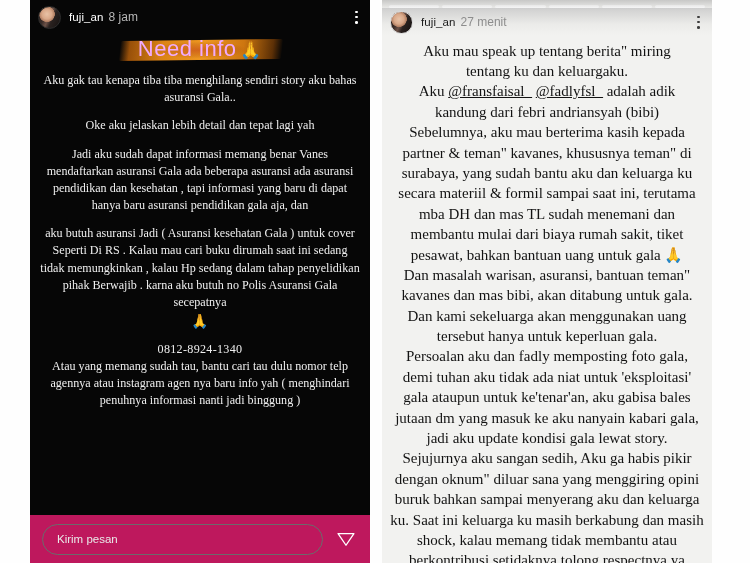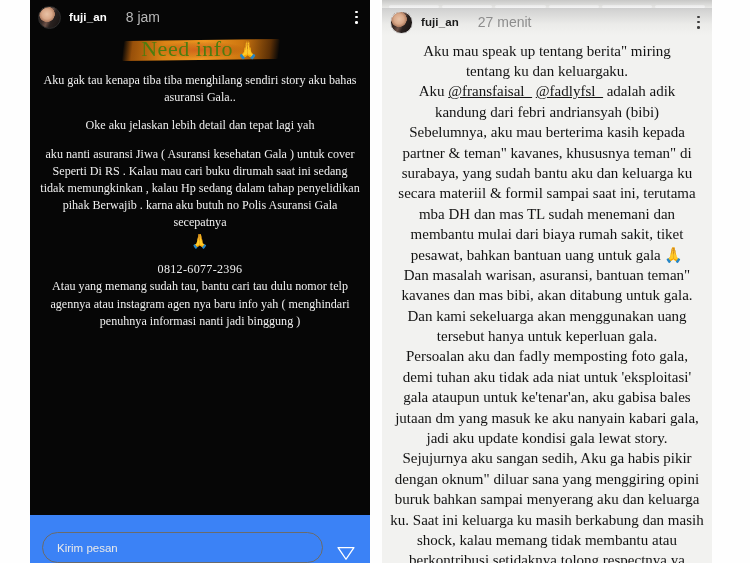--- a/index.html
+++ b/index.html
@@ -49,29 +49,29 @@
       linear-gradient(115deg, #241d1b 0%, #3a2c28 32%, #6d5248 48%, #2a2220 62%, #151110 100%);
     border: 1px solid #2c2c2c;
     box-sizing: border-box;
   }
   .avatar.light {
     border: 1px solid #d8d8d8;
   }
   .uname {
     color: #ffffff;
     font-size: 11.5px;
-    font-weight: bold;
+    font-weight: normal;
     margin-left: 8px;
     letter-spacing: 0.1px;
   }
   .uname.dark-panel { color: #1b1b1b; }
   .tstamp {
     color: #b7b7b7;
-    font-size: 14px;
-    margin-left: 19px;
+    font-size: 12px;
+    margin-left: 5px;
   }
   .tstamp.light-panel { color: #8d8d8d; text-align: center; }
   .dots {
     margin-left: auto;
     display: flex;
     flex-direction: column;
     justify-content: space-between;
     height: 13px;
     padding-right: 4px;
   }
@@ -85,23 +85,23 @@
   .dots.dark i { background: #3d3d3d; }
 
   .need-info-wrap {
     text-align: center;
     padding-top: 5px;
   }
   .need-info {
     display: inline-block;
     position: relative;
     padding: 1px 16px 2px 16px;
-    font-family: Liberation Serif, serif;
+    font-family: Liberation Sans, sans-serif;
     font-size: 22px;
-    color: #4d7c0f;
+    color: #f0abfc;
     letter-spacing: 0.5px;
   }
   .need-info .brush {
     position: absolute;
     left: -2px;
     right: -4px;
     top: 5px;
     height: 20px;
     background: linear-gradient(92deg,
         rgba(110,55,5,0) 0%,
@@ -157,24 +157,24 @@
     letter-spacing: 0.3px;
   }
 
   .composer {
     position: absolute;
     left: 0;
     bottom: 0;
     width: 340px;
     height: 48px;
     display: flex;
-    align-items: flex-end;
+    align-items: center;
     padding: 0 12px;
     box-sizing: border-box;
-    background: #3b82f6;
+    background: #be185d;
   }
   .composer-input {
     flex: 1 1 auto;
     height: 31px;
     border: 1px solid #6b6b6b;
     border-radius: 17px;
     display: flex;
     align-items: center;
     padding: 0 14px;
     box-sizing: border-box;
@@ -270,23 +270,24 @@
       <span class="need-info">
         <span class="brush"></span>
         <span class="nitxt">Need info</span><span class="pray">🙏</span>
       </span>
       <div class="glow"></div>
     </div>
 
     <div class="left-body">
       <p>Aku gak tau kenapa tiba tiba menghilang sendiri story aku bahas asuransi Gala..</p>
       <p>Oke aku jelaskan lebih detail dan tepat lagi yah</p>
-      <p class="tight">aku nanti asuransi Jiwa ( Asuransi kesehatan Gala ) untuk cover Seperti Di RS . Kalau mau cari buku dirumah saat ini sedang tidak memungkinkan , kalau Hp sedang dalam tahap penyelidikan pihak Berwajib . karna aku butuh no Polis Asuransi Gala secepatnya</p>
+      <p>Jadi aku sudah dapat informasi memang benar Vanes mendaftarkan asuransi Gala ada beberapa asuransi ada asuransi pendidikan dan kesehatan , tapi informasi yang baru di dapat hanya baru asuransi pendidikan gala aja, dan</p>
+      <p class="tight">aku butuh asuransi Jadi ( Asuransi kesehatan Gala ) untuk cover Seperti Di RS . Kalau mau cari buku dirumah saat ini sedang tidak memungkinkan , kalau Hp sedang dalam tahap penyelidikan pihak Berwajib . karna aku butuh no Polis Asuransi Gala secepatnya</p>
       <div class="pray-line">🙏</div>
-      <p class="phone tight">0812-6077-2396</p>
+      <p class="phone tight">0812-8924-1340</p>
       <p>Atau yang memang sudah tau, bantu cari tau dulu nomor telp agennya atau instagram agen nya baru info yah ( menghindari penuhnya informasi nanti jadi binggung )</p>
     </div>
 
     <div class="composer">
       <div class="composer-input">
         <span>Kirim pesan</span>
       </div>
       <svg class="send-icon" viewBox="0 0 24 24">
         <path d="M2.5 5.5 L21.5 5.5 L12 19.5 Z" fill="none" stroke="#ffffff" stroke-width="1.6" stroke-linejoin="round"></path>
       </svg>

